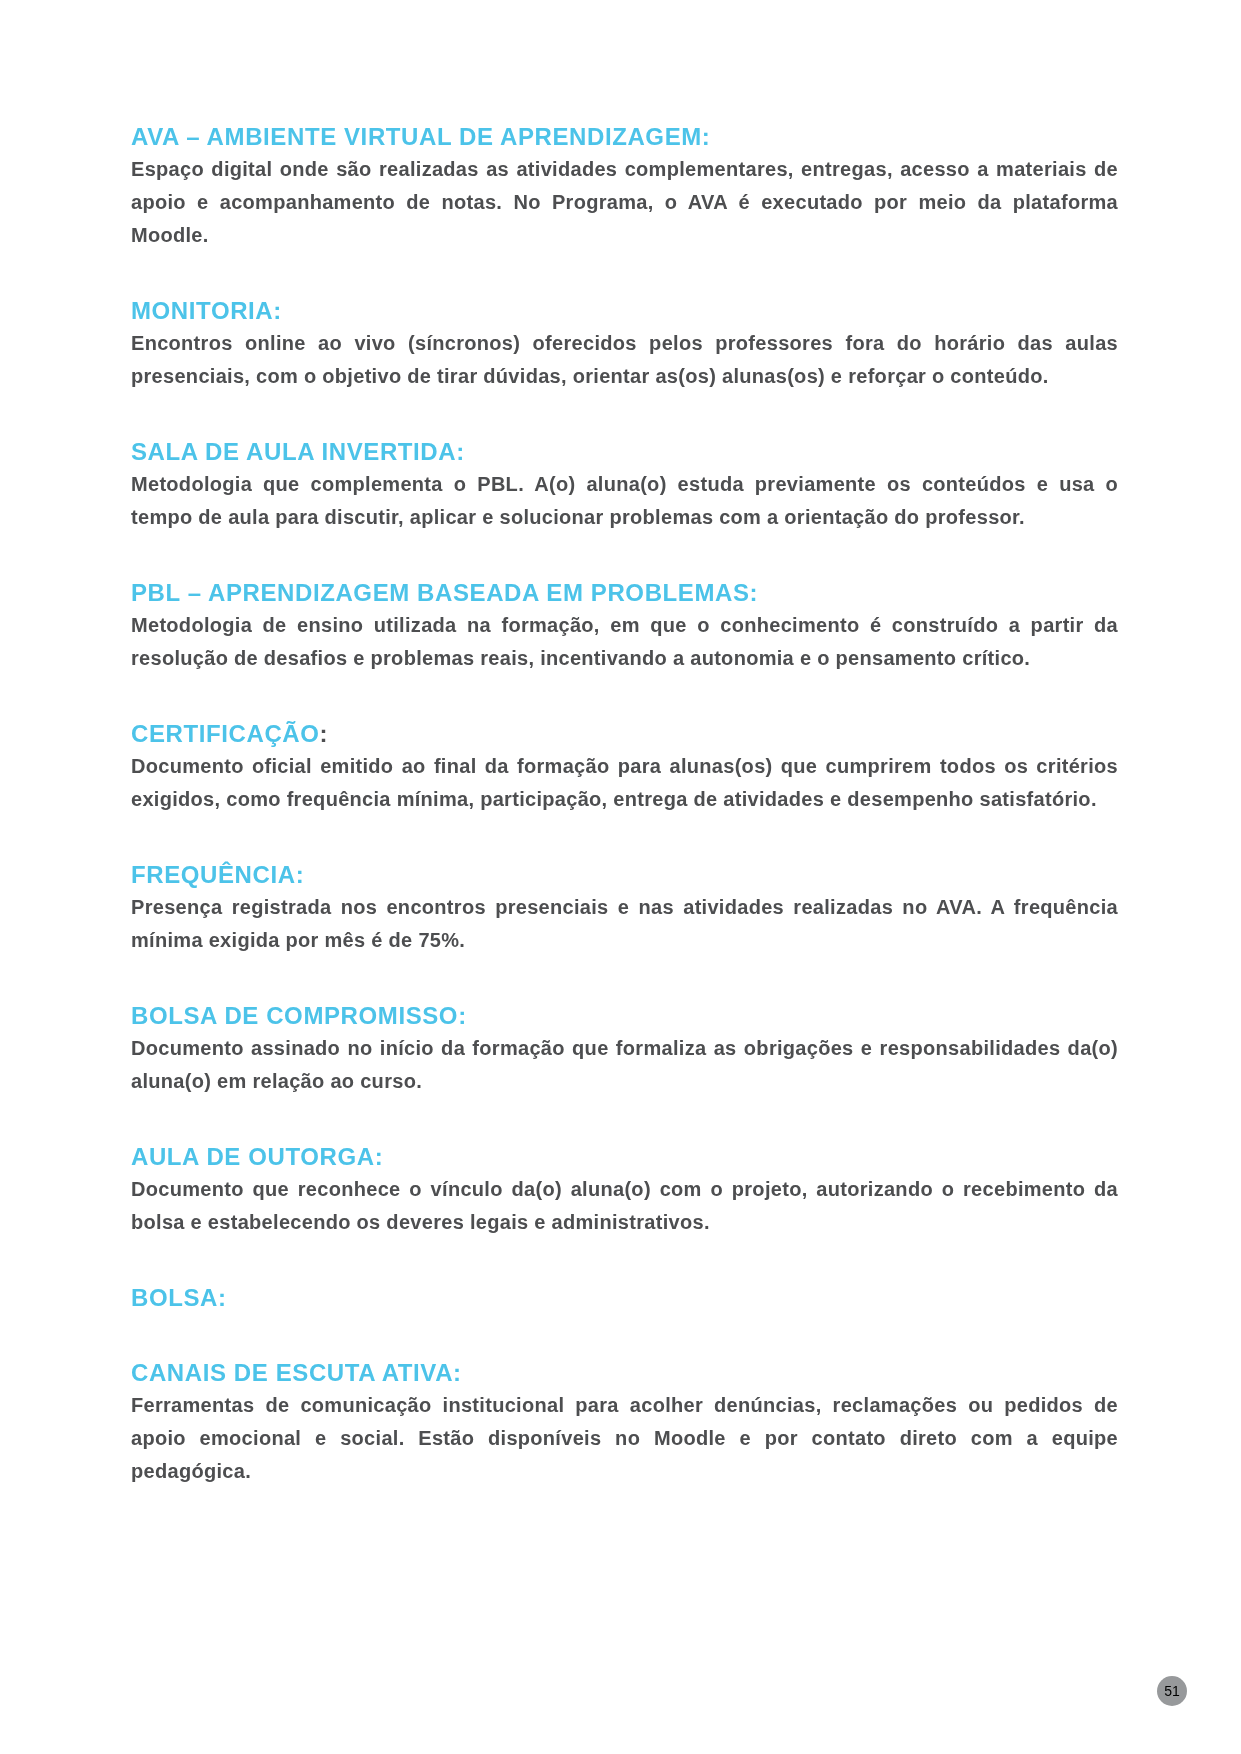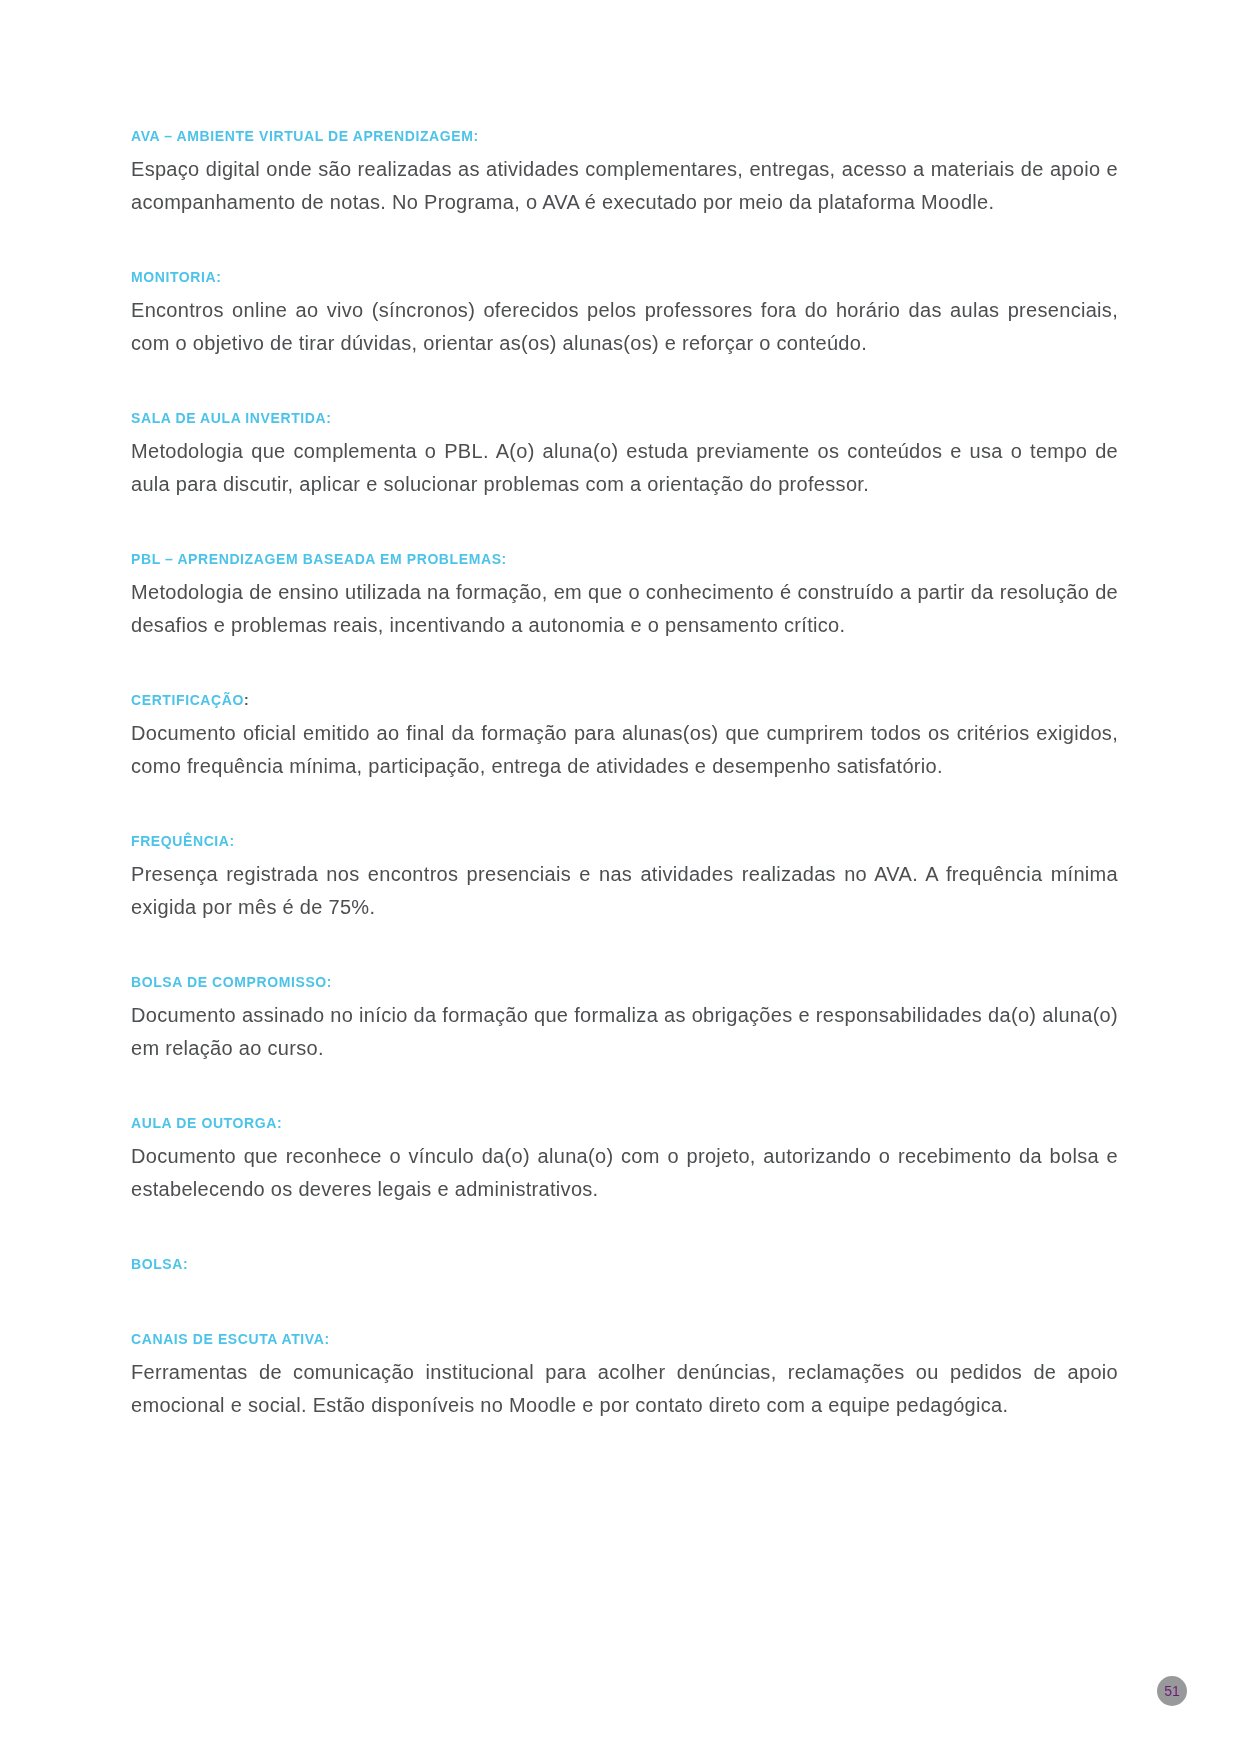--- a/index.html
+++ b/index.html
@@ -15,46 +15,47 @@
     background: #ffffff;
     overflow: hidden;
   }
   .content {
     padding: 120px 123px 0 131px;
   }
   .section {
     margin-bottom: 42px;
   }
   .section-heading {
-    font-size: 14px;
+    font-size: 24px;
     font-weight: bold;
     line-height: 33px;
     letter-spacing: 0.6px;
     color: #4cc3e9;
   }
   .heading-suffix {
     color: #4d4e50;
     font-weight: bold;
   }
   .section-body {
     font-size: 20px;
     line-height: 33px;
     letter-spacing: 0.3px;
     color: #4d4e50;
     text-align: justify;
+    font-weight: bold;
   }
   .page-number-badge {
     position: absolute;
     left: 1157px;
     top: 1676px;
     width: 30px;
     height: 30px;
     border-radius: 50%;
     background: #97999b;
-    color: #701a75;
+    color: #000000;
     font-size: 14px;
     display: flex;
     align-items: center;
     justify-content: center;
   }
 </style>
 </head>
 <body>
 
 <div class="page">

